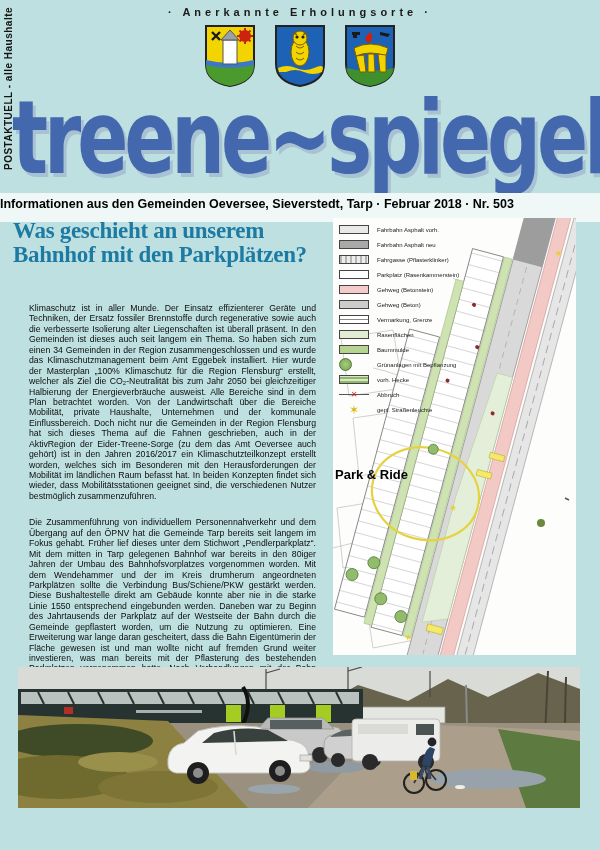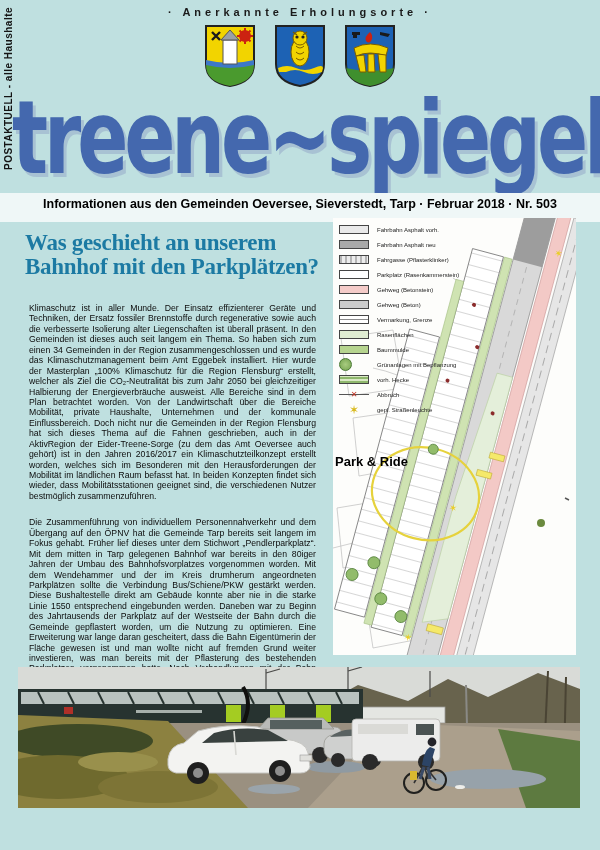--- a/index.html
+++ b/index.html
@@ -12,21 +12,21 @@
           letter-spacing:.5px;white-space:nowrap;}
   .ribbon{position:absolute;top:6px;left:0;width:600px;text-align:center;font-size:11px;
           font-weight:bold;color:#1a1a1a;letter-spacing:4px;}
   .crests{position:absolute;top:24px;left:0;width:600px;display:flex;justify-content:center;gap:18px;}
   .crest{width:52px;height:64px;}
   .logo{position:absolute;left:12px;top:78px;width:585px;white-space:nowrap;
         font-family:"DejaVu Sans",sans-serif;font-weight:bold;font-size:74px;
         letter-spacing:-4px;color:#4468ae;transform:scale(1.02,1.38);transform-origin:left top;
         text-shadow:3px 3px 0 rgba(150,170,200,.55);}
   .infoband{position:absolute;left:0;top:193px;width:600px;height:29px;background:#eff7f7;
-            text-align:center;font-size:12.5px;font-weight:bold;color:#000;line-height:22px;}
+            font-size:12.5px;font-weight:bold;color:#000;line-height:22px;}
 
   
   .headline{position:absolute;left:13px;top:219px;width:330px;
             font-family:"Liberation Serif",serif;font-weight:bold;font-size:23px;
             line-height:1.06;color:#1c7aa3;letter-spacing:-.3px;}
   .bodytext{position:absolute;left:13px;top:287px;width:319px;font-size:8.7px;
             line-height:1.2;color:#0b0b0b;text-align:justify;}
   .bodytext p{margin:16px;}
 
   
@@ -45,21 +45,21 @@
   .sw-gray{background:#cccccc;}
   .sw-mark{background:linear-gradient(#fff 42%,#8a8a8a 42% 58%,#fff 58%);}
   .sw-lawn{background:#e0edd2;}
   .sw-pit{background:#b6d48f;}
   .sw-tree{width:13px;height:13px;border-radius:50%;border:1px solid #4a7a34;
            background:radial-gradient(#a8cc80,#74a24e);margin-right:17px;}
   .sw-hedge{background:repeating-linear-gradient(0deg,#8fb86d 0 2px,#d9e8c4 2px 4px);}
   .sw-abbruch{border:none;background:linear-gradient(transparent 44%,#555 44% 56%,transparent 56%);
               color:#c03020;font-size:8px;}
   .sw-star{border:none;background:none;color:#d8b818;font-size:12px;}
-  .pr-label{position:absolute;left:2px;top:236px;font-size:13px;font-weight:bold;color:#000;}
+  .pr-label{position:absolute;left:2px;top:249px;font-size:13px;font-weight:bold;color:#000;}
 
   
   .photo{position:absolute;left:18px;top:667px;width:562px;height:141px;background:#d9dbd7;}
 </style>
 </head>
 <body>
 
 <div class="page">
 
   <div class="postal">POSTAKTUELL - alle Haushalte</div>
@@ -98,21 +98,21 @@
       <path d="M26,8 Q30,12 27,17 Q25,20 22,17 Q20,13 26,8 Z" fill="#cc2211"></path>
       <path d="M8,8 h8 v3 h-3 v3 h-4 v-3 h-1 Z" fill="#1a1a1a"></path>
       <path d="M36,8 l10,2 -2,3 -8,-2 Z" fill="#1a1a1a"></path>
     </svg>
   </div>
 
   <div class="logo">treene~spiegel</div>
 
   <div class="infoband">Informationen aus den Gemeinden Oeversee, Sieverstedt, Tarp · Februar 2018 · Nr. 503</div>
 
-  <h1 class="headline" style="margin:12px;">Was geschieht an unserem Bahnhof mit den Parkplätzen?</h1>
+  <h1 class="headline" style="margin:0;">Was geschieht an unserem Bahnhof mit den Parkplätzen?</h1>
 
   <div class="bodytext">
     <p>Klimaschutz ist in aller Munde. Der Einsatz effizienterer Geräte und Techniken, der Ersatz fossiler Brennstoffe durch regenerative sowie auch die verbesserte Isolierung alter Liegenschaften ist überall präsent. In den Gemeinden ist dieses auch seit langem ein Thema. So haben sich zum einen 34 Gemeinden in der Region zusammengeschlossen und es wurde das Klimaschutzmanagement beim Amt Eggebek installiert. Hier wurde der Masterplan „100% Klimaschutz für die Region Flensburg“ erstellt, welcher als Ziel die CO₂-Neutralität bis zum Jahr 2050 bei gleichzeitiger Halbierung der Energieverbräuche ausweist. Alle Bereiche sind in dem Plan betrachtet worden. Von der Landwirtschaft über die Bereiche Mobilität, private Haushalte, Unternehmen und der kommunale Einflussbereich. Doch nicht nur die Gemeinden in der Region Flensburg hat sich dieses Thema auf die Fahnen geschrieben, auch in der AktivRegion der Eider-Treene-Sorge (zu dem das Amt Oeversee auch gehört) ist in den Jahren 2016/2017 ein Klimaschutzteilkonzept erstellt worden, welches sich im Besonderen mit den Herausforderungen der Mobilität im ländlichen Raum befasst hat. In beiden Konzepten findet sich wieder, dass Mobilitätsstationen geeignet sind, die verschiedenen Nutzer bestmöglich zusammenzuführen.</p>
     <p>Die Zusammenführung von individuellem Personennahverkehr und dem Übergang auf den ÖPNV hat die Gemeinde Tarp bereits seit langem im Fokus gehabt. Früher lief dieses unter dem Stichwort „Pendlerparkplatz“. Mit dem mitten in Tarp gelegenen Bahnhof war bereits in den 80iger Jahren der Umbau des Bahnhofsvorplatzes vorgenommen worden. Mit dem Wendehammer und der im Kreis drumherum angeordneten Parkplätzen sollte die Verbindung Bus/Schiene/PKW gestärkt werden. Diese Bushaltestelle direkt am Gebäude konnte aber nie in die starke Linie 1550 entsprechend eingebunden werden. Daneben war zu Beginn des Jahrtausends der Parkplatz auf der Westseite der Bahn durch die Gemeinde gepflastert worden, um die Nutzung zu optimieren. Eine Erweiterung war lange daran gescheitert, dass die Bahn Eigentümerin der Fläche gewesen ist und man wollte nicht auf fremden Grund weiter investieren, was man bereits mit der Pflasterung des bestehenden Parkplatzes vorgenommen hatte. Nach Verhandlungen mit der Bahn konnte im letzten Jahr die Fläche westlich der Bahnschienen erworben werden und die Planungen für eine Erweiterung wurden vorangetrieben. Mit den Erkenntnissen aus den Klimaschutzprojekten wird gerade die Erweiterung geplant und Mittel in den gemeindlichen Haushalt eingestellt. Daneben sollen Fördermittel aus den Mitteln für Klimaschutzmaßnahmen eingeworben werden.</p>
     <p>Die Neuausrichtung auf diesem Gelände könnte auch Ansatzpunkte für Carsharingmodelle oder auch eine Verbindung mit dem EMONO-Projekt (Elektrisch mobil zwischen Nord- und Ostsee) der Gebietsgemeinschaft Grünes Binnenland bilden.</p>
   </div>
 
   <div class="map">
     <svg class="plan-svg" width="243" height="437" viewBox="0 0 243 437">
       <defs>

